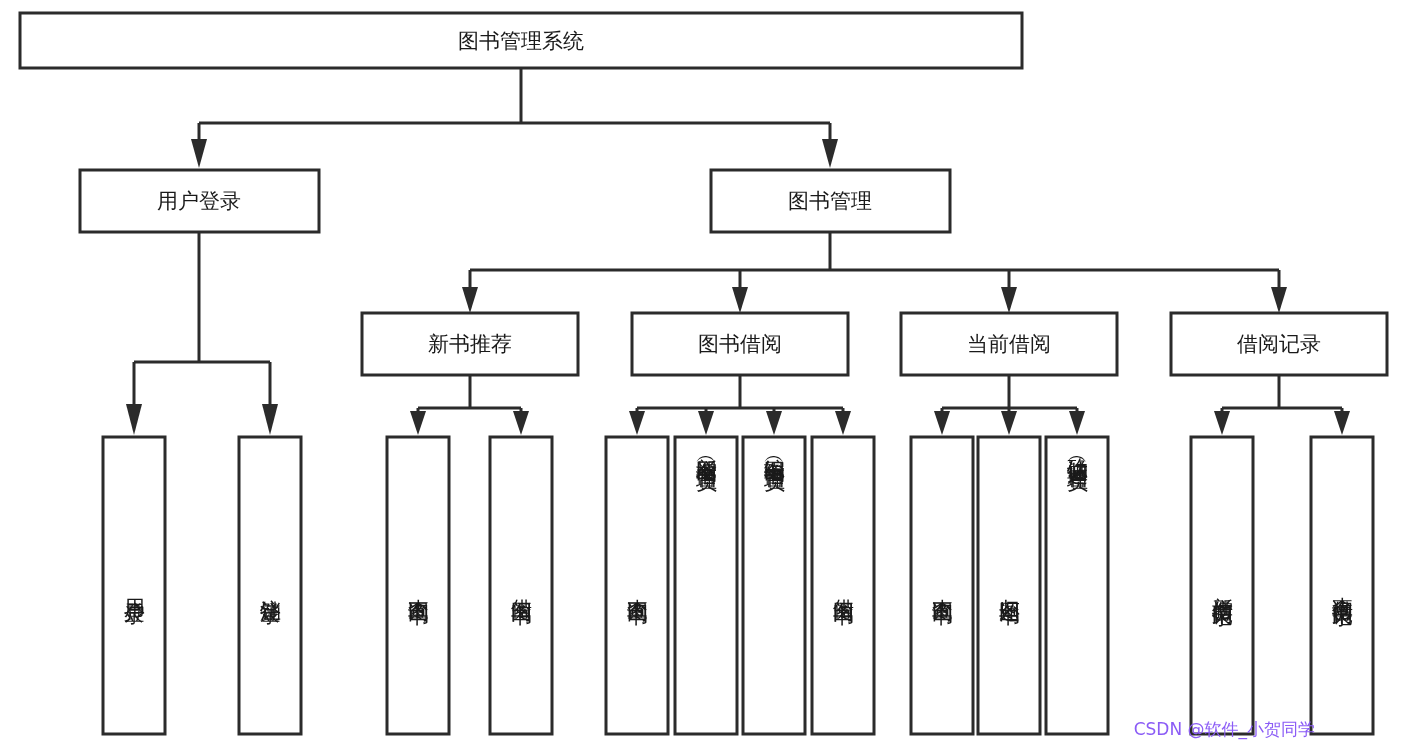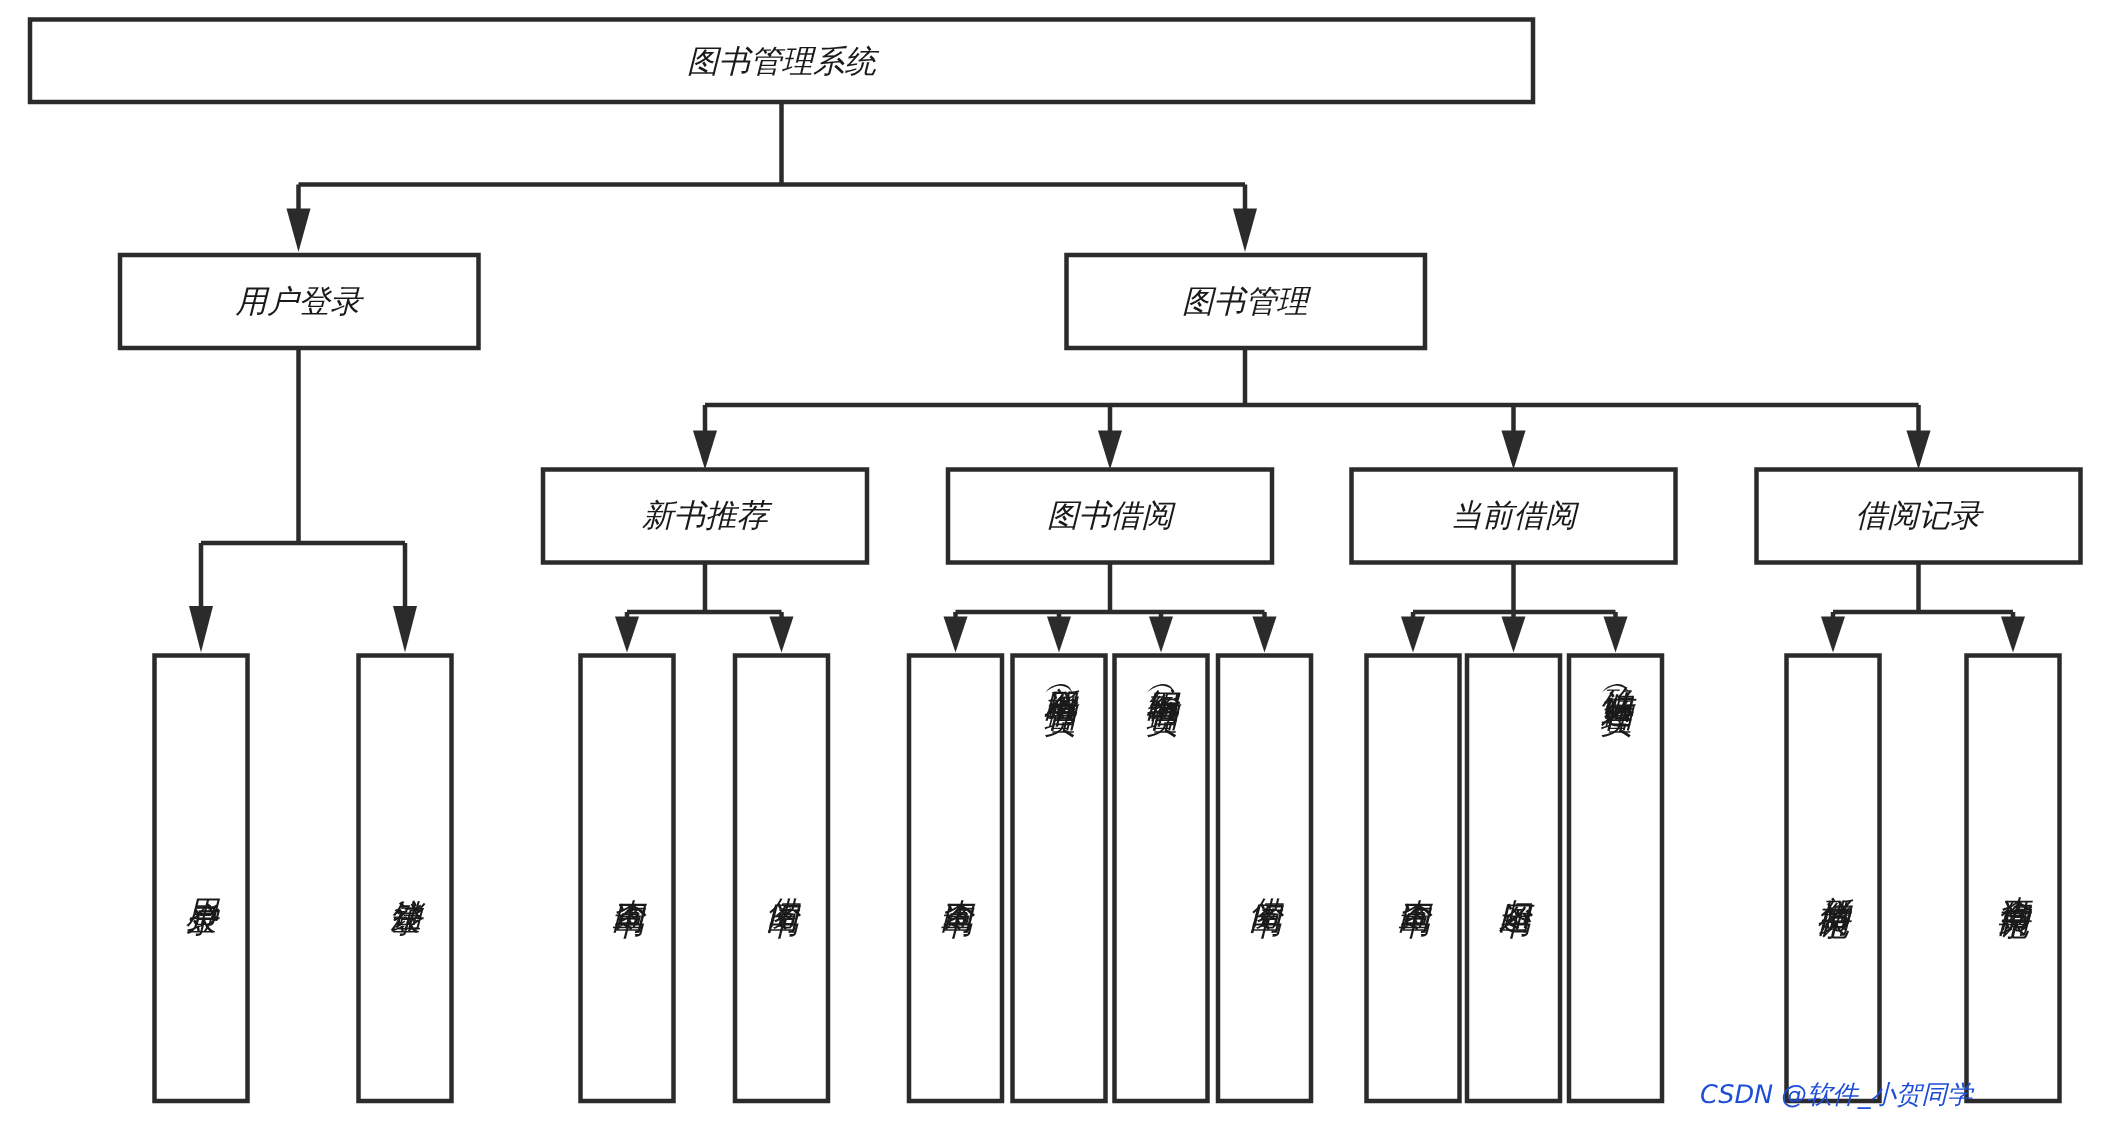--- a/index.html
+++ b/index.html
@@ -10,21 +10,20 @@
   body {
     width: 1405px;
     height: 747px;
     font-family: "DejaVu Sans", "Liberation Sans", sans-serif;
     overflow: hidden;
   }
   #diagram-root {
     position: relative;
     width: 1329px;
     height: 747px;
-    font-style: italic;
   }
   svg#flow {
     position: absolute;
     left: 0;
     top: 0;
     width: 1405px;
     height: 747px;
   }
   .node-box {
     fill: #ffffff;
@@ -64,21 +63,21 @@
     line-height: 1;
     text-align: center;
     white-space: nowrap;
   }
   #watermark {
     position: absolute;
     right: 14px;
     bottom: 6px;
     font-family: "DejaVu Sans", "Liberation Sans", sans-serif;
     font-size: 17px;
-    color: #1d4ed8;
+    color: #8b5cf6;
     white-space: nowrap;
     user-select: none;
   }
 </style>
 </head>
 <body>
 
 <div id="diagram-root">
 
   <svg id="flow" viewBox="0 0 1405 747">

